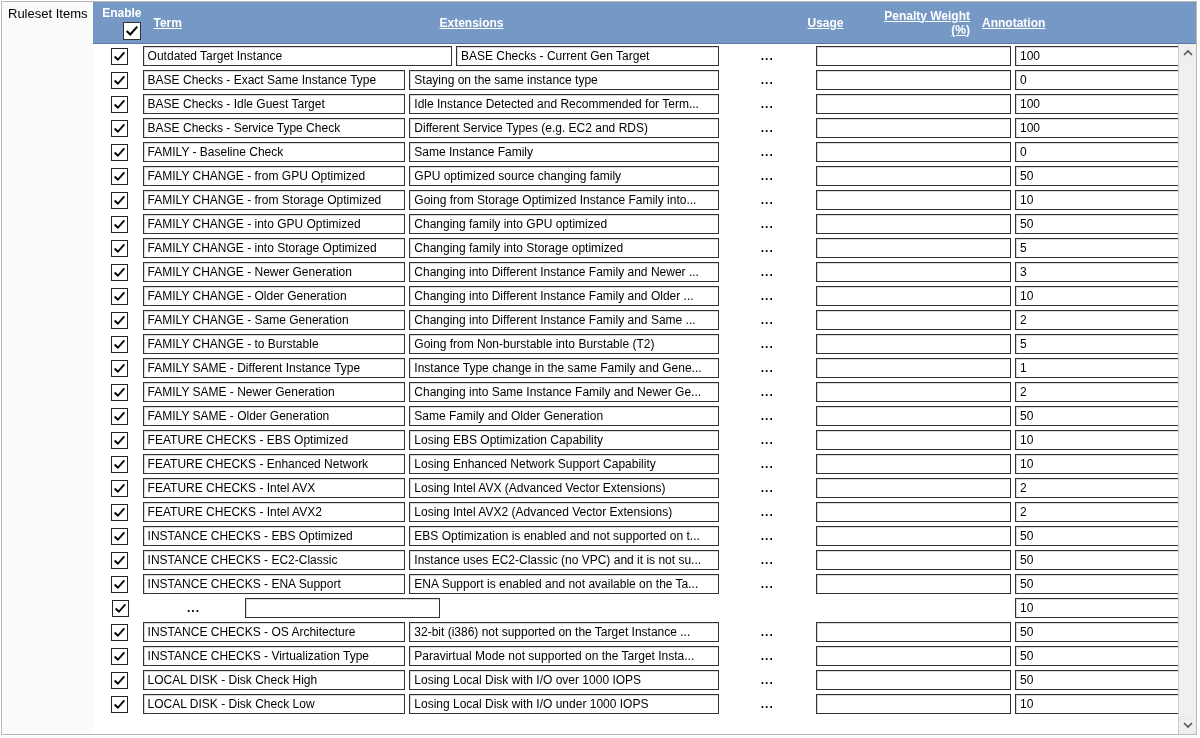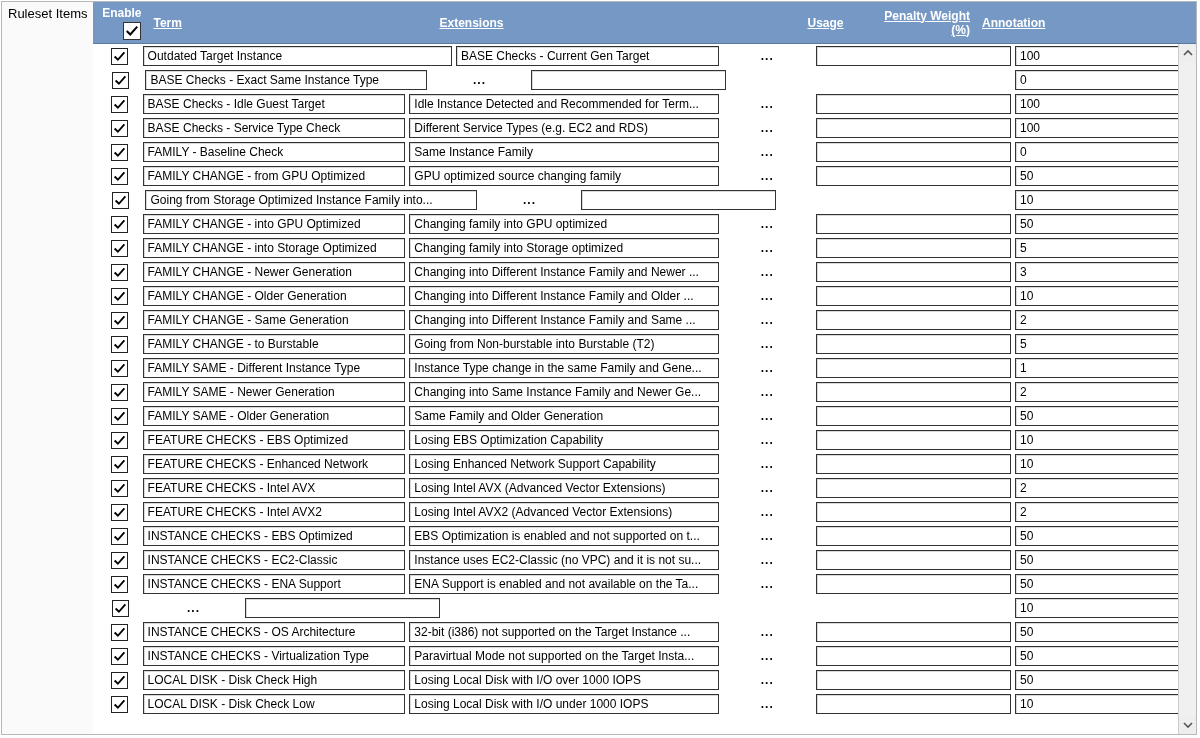--- a/index.html
+++ b/index.html
@@ -198,20 +198,21 @@
           </div>
           <div class="row">
             <div class="cell enable">
               <span class="cb">
                 <svg viewBox="0 0 16 16">
                   <path d="M2 8 L6 12 L14 3" stroke="#000" stroke-width="2.3" fill="none"></path>
                 </svg>
               </span>
             </div>
             <div class="cell name"><input class="txtbox" value="BASE Checks - Exact Same Instance Type" style=""></div>
+            <div class="cell desc"><input class="txtbox" value="Staying on the same instance type" style=""></div>
             <div class="cell usage">...</div>
             <div class="cell annotation"><input class="txtbox" value="" style=""></div>
             <div class="cell penalty">
               <input class="txtbox" value="0" style="">
             </div>
           </div>
           <div class="row">
             <div class="cell enable">
               <span class="cb">
                 <svg viewBox="0 0 16 16">
@@ -276,20 +277,21 @@
             </div>
           </div>
           <div class="row">
             <div class="cell enable">
               <span class="cb">
                 <svg viewBox="0 0 16 16">
                   <path d="M2 8 L6 12 L14 3" stroke="#000" stroke-width="2.3" fill="none"></path>
                 </svg>
               </span>
             </div>
+            <div class="cell name"><input class="txtbox" value="FAMILY CHANGE - from Storage Optimized" style=""></div>
             <div class="cell desc"><input class="txtbox" value="Going from Storage Optimized Instance Family into..." style=""></div>
             <div class="cell usage">...</div>
             <div class="cell annotation"><input class="txtbox" value="" style=""></div>
             <div class="cell penalty">
               <input class="txtbox" value="10" style="">
             </div>
           </div>
           <div class="row">
             <div class="cell enable">
               <span class="cb">

